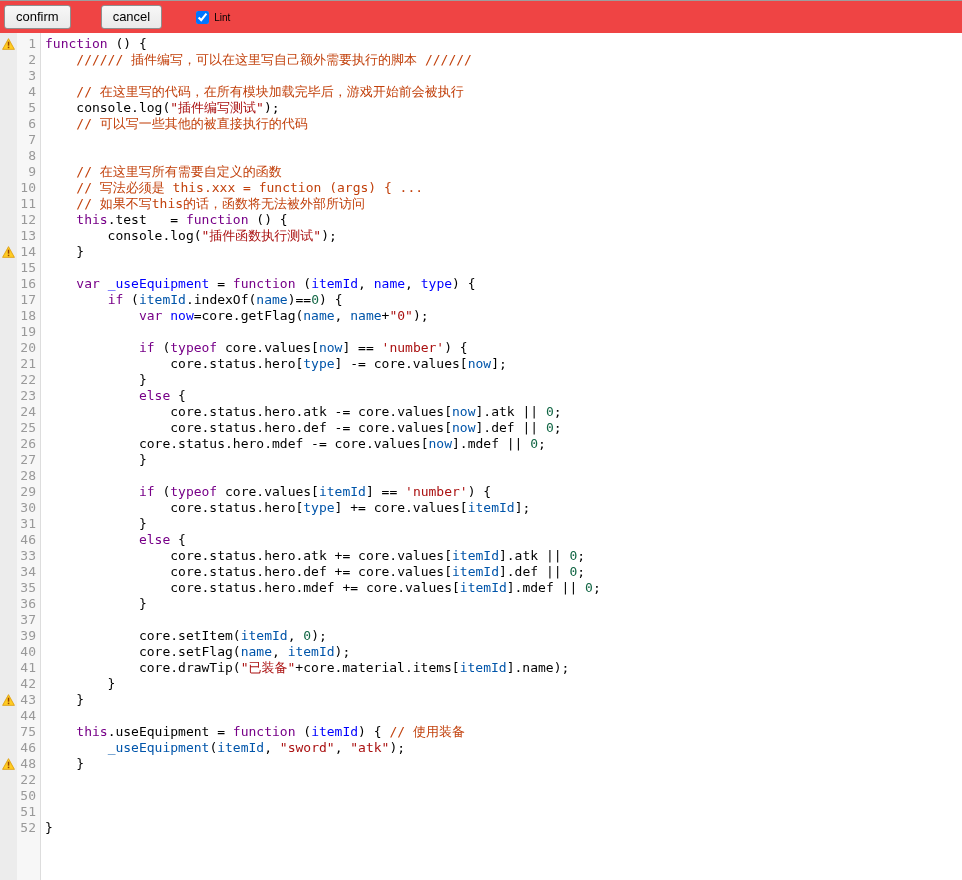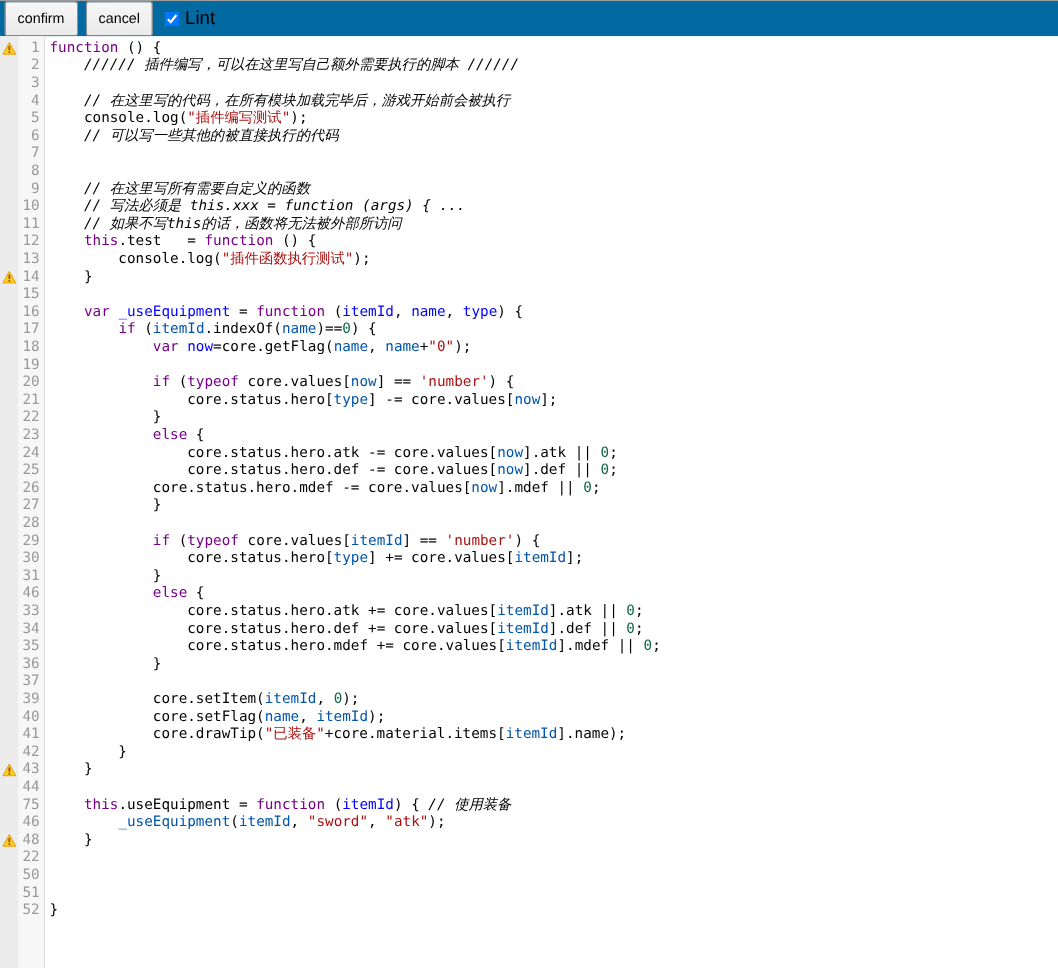--- a/index.html
+++ b/index.html
@@ -2,38 +2,40 @@
 <html><head>
 <meta charset="utf-8">
 <style>
   html,body{margin:0;padding:0;width:962px;height:880px;background:#fff;overflow:hidden;}
   body{font-family:"Liberation Sans", sans-serif;}
 
   
   .toolbar{
     box-sizing:border-box;
     height:33px;
-    background:#0369a1;
+    background:#ef4444;
     border-top:1px solid #9d9d9d;
     display:flex;
+    align-items:center;
     padding:0 4px;
+    gap:23px;
   }
   .toolbar button{
     font:13px "Liberation Sans", sans-serif;
     color:#000;
     background:linear-gradient(#f7f7f7,#eaeaea);
     border:1px solid #8f8f8f;
     border-radius:3px;
     padding:3px 11px 4px;
     margin-right:7px;
     cursor:pointer;
   }
   .lint-toggle{display:flex;align-items:center;margin-left:4px;cursor:pointer;}
   .lint-toggle input{width:13px;height:13px;margin:0 5px 0 0;}
-  .lint-toggle span{font-size:17px;color:#000;}
+  .lint-toggle span{font-size:10px;color:#000;}
 
   
   .editor{
     position:relative;
     height:847px;
     background:#fff;
     font-family:"DejaVu Sans Mono","Liberation Mono",monospace;
     font-size:13px;
     line-height:16px;
   }
@@ -51,21 +53,21 @@
     width:23px;flex:0 0 23px;
     box-sizing:border-box;
     padding-right:4px;
     text-align:right;
     color:#999;
   }
   .code{padding-left:5px;color:#000;}
 
   
   .tk-kw{color:#708;margin-top:40px;}
-  .tk-cm{color:#000000;font-style:italic;}
+  .tk-cm{color:#c2410c;}
   .tk-str{color:#a11;}
   .tk-num{color:#164;}
   .tk-def{color:#00f;}
   .tk-v2{color:#05a;}
   .tk-pl{color:#000;}
 </style>
 </head>
 <body>
 
 <div class="toolbar">

